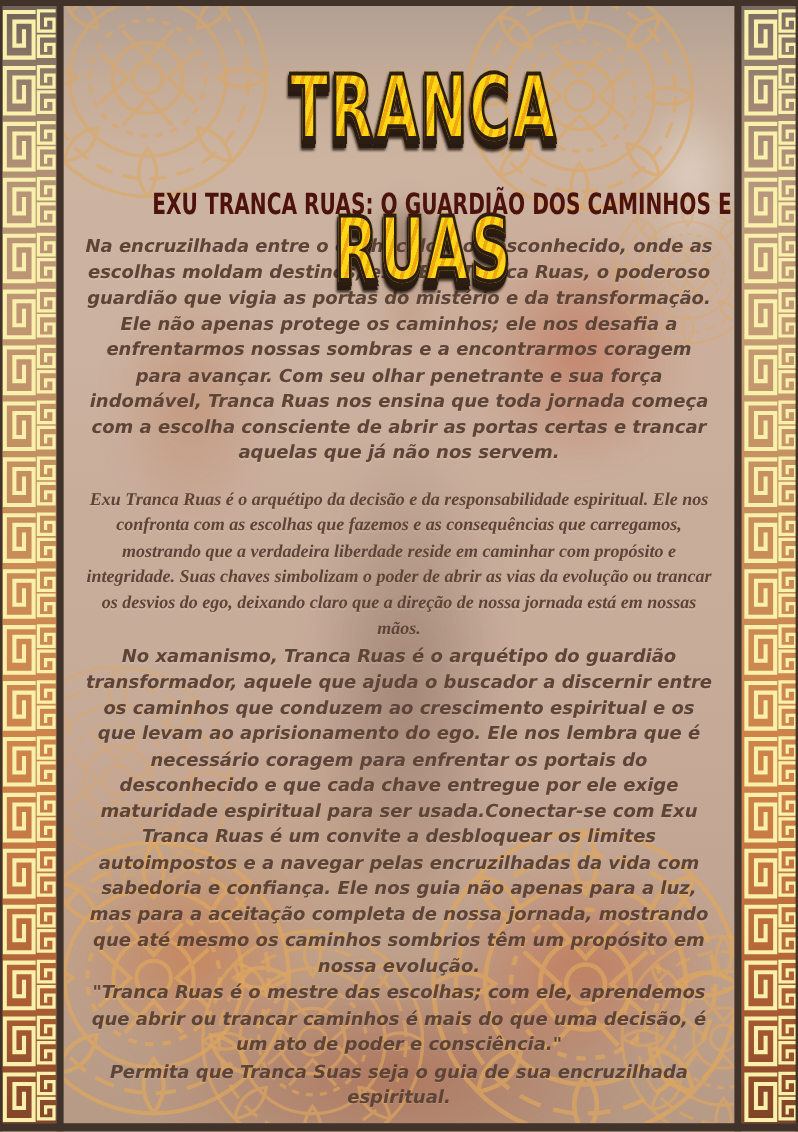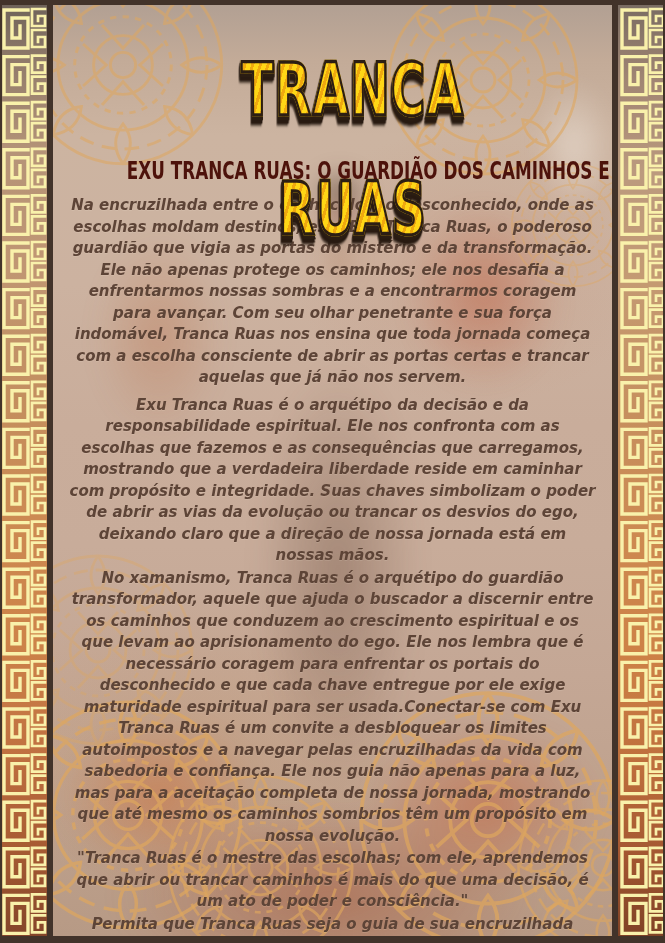--- a/index.html
+++ b/index.html
@@ -77,21 +77,21 @@
   .subtitle{display:inline-block;font-weight:bold;font-size:20px;letter-spacing:0px;
     color:var(--subtitle-text);white-space:nowrap;
     transform:scale(.84,1.22);transform-origin:center;}
 
   
   .body-copy{margin-top:10px;padding:0 16px;color:var(--body-text);
     font-style:italic;font-weight:bold;font-size:15px;line-height:21.5px;
     text-shadow:0 1px 0 rgba(255,244,230,.12);}
   .body-copy p{margin:0;}
   .body-copy p + p{margin-top:1px;}
-  .body-copy p.gap-before{margin-top:6px;}
+  .body-copy p.gap-before{margin-top:18px;font-family:Liberation Serif, serif;}
 </style>
 </head>
 <body>
 
 <div class="poster">
 
   <svg width="0" height="0" style="position:absolute" aria-hidden="true">
     <defs>
       <g id="gk-tile" fill="none" stroke="#f9f1ab" stroke-linecap="square">
         <path d="M28 4 H4 V42 H28 V12 H12 V32 H20 V20" stroke-width="3.4"></path>
@@ -202,18 +202,18 @@
 
       <div class="subtitle-wrap">
         <span class="subtitle">EXU TRANCA RUAS: O GUARDIÃO DOS CAMINHOS E MESTRE DAS ENCRUZILHADAS</span>
       </div>
 
       <div class="body-copy">
         <p>Na encruzilhada entre o conhecido e o desconhecido, onde as escolhas moldam destinos, está Exu Tranca Ruas, o poderoso guardião que vigia as portas do mistério e da transformação. Ele não apenas protege os caminhos; ele nos desafia a enfrentarmos nossas sombras e a encontrarmos coragem para avançar. Com seu olhar penetrante e sua força indomável, Tranca Ruas nos ensina que toda jornada começa com a escolha consciente de abrir as portas certas e trancar aquelas que já não nos servem.</p>
         <p class="gap-before">Exu Tranca Ruas é o arquétipo da decisão e da responsabilidade espiritual. Ele nos confronta com as escolhas que fazemos e as consequências que carregamos, mostrando que a verdadeira liberdade reside em caminhar com propósito e integridade. Suas chaves simbolizam o poder de abrir as vias da evolução ou trancar os desvios do ego, deixando claro que a direção de nossa jornada está em nossas mãos.</p>
         <p>No xamanismo, Tranca Ruas é o arquétipo do guardião transformador, aquele que ajuda o buscador a discernir entre os caminhos que conduzem ao crescimento espiritual e os que levam ao aprisionamento do ego. Ele nos lembra que é necessário coragem para enfrentar os portais do desconhecido e que cada chave entregue por ele exige maturidade espiritual para ser usada.Conectar-se com Exu Tranca Ruas é um convite a desbloquear os limites autoimpostos e a navegar pelas encruzilhadas da vida com sabedoria e confiança. Ele nos guia não apenas para a luz, mas para a aceitação completa de nossa jornada, mostrando que até mesmo os caminhos sombrios têm um propósito em nossa evolução.</p>
         <p>"Tranca Ruas é o mestre das escolhas; com ele, aprendemos que abrir ou trancar caminhos é mais do que uma decisão, é um ato de poder e consciência."</p>
-        <p>Permita que Tranca Ruas seja o guia de sua encruzilhada espiritual.</p>
+        <p>Permita que Tranca Suas seja o guia de sua encruzilhada espiritual.</p>
       </div>
 
     </div>
   </div>
 </div>
 
 </body></html>

